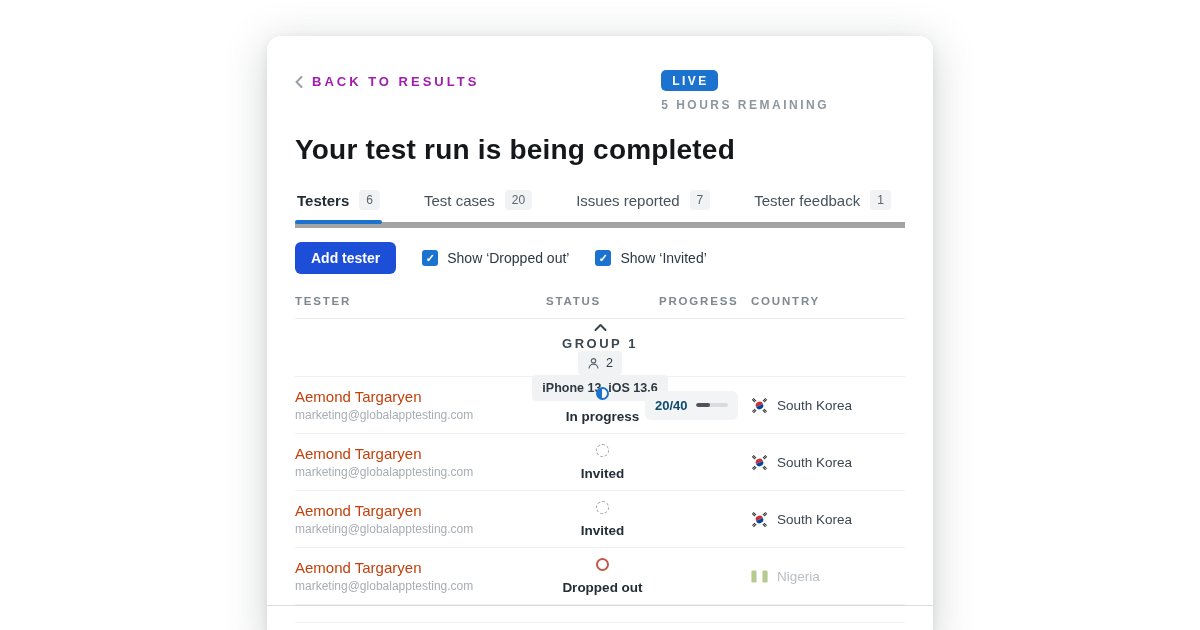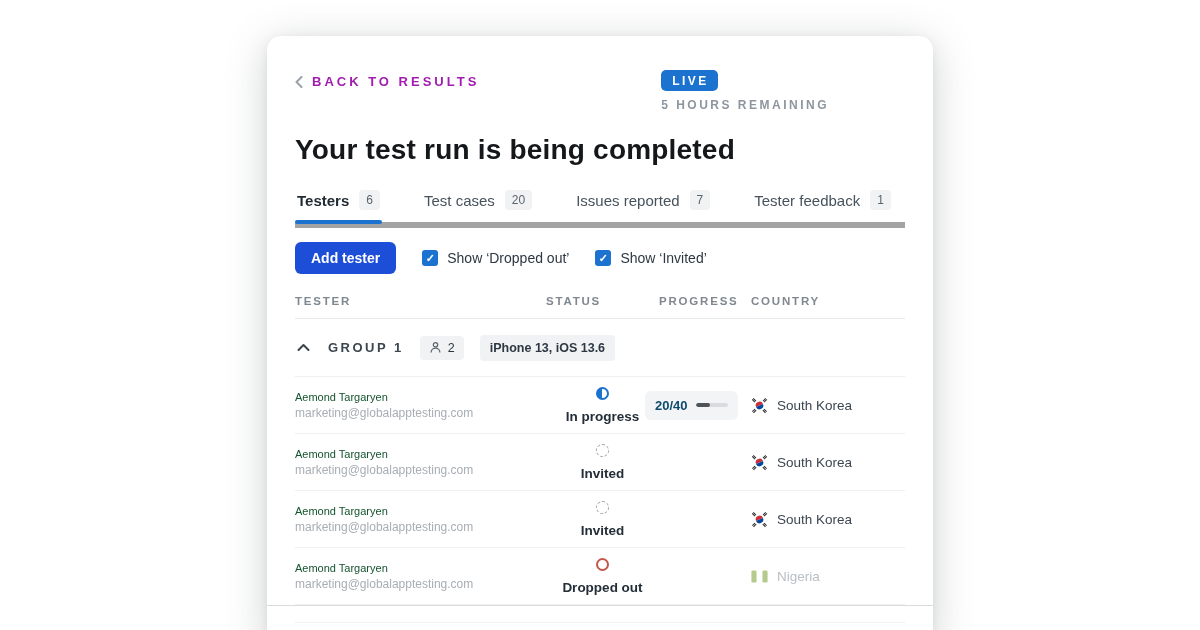--- a/index.html
+++ b/index.html
@@ -61,31 +61,31 @@
     width:16px; height:16px; border-radius:3px; background:#1b72cf;
     display:flex; align-items:center; justify-content:center;
     color:#ffffff; font-size:11px; font-weight:700; line-height:1;
   }
   .filter-label { font-size:14px; color:#2d3843; }
   
   .grid { display:grid; grid-template-columns:251px 113px 92px 1fr; align-items:center; }
   .col-headers { padding:8px 0 11px; border-bottom:1px solid #e7e9eb; }
   .col-header { font-size:11.5px; font-weight:700; letter-spacing:1.8px; color:#7f8890; }
   
-  .group-row { display:flex; align-items:center; gap:16px; height:58px; border-bottom:1px solid #eef0f1; }
+  .group-row { display:flex; align-items:center; height:58px; border-bottom:1px solid #eef0f1;flex-direction:column; }
   .chevron-btn { display:flex; align-items:center; cursor:pointer; padding:4px 2px; }
   .group-name { font-size:13px; font-weight:700; letter-spacing:2.5px; color:#3c464f; }
   .chip {
     background:#f1f2f3; border-radius:4px; padding:5px 9px;
     font-size:12.5px; color:#2d3843; display:flex; align-items:center; gap:6px;
   }
   .chip.device { font-weight:700; font-size:12.5px; padding:6px 10px; }
   
   .row { height:57px; border-bottom:1px solid #eef0f1; }
-  .tester-name { font-size:11px; font-weight:500; color:#14532d; }
+  .tester-name { font-size:15px; font-weight:500; color:#c2410c; }
   .tester-email { font-size:12px; color:#a8aeb4; margin-top:3px; }
   .status-cell { display:flex; align-items:center; gap:9px;flex-direction:column; }
   .status-text { font-size:13.5px; font-weight:700; color:#242e38; }
   .ic { width:13px; height:13px; border-radius:50%; flex:none; }
   .ic-progress { border:2px solid #1b72cf; background:linear-gradient(90deg,#1b72cf 50%,#ffffff 50%); }
   .ic-invited { border:1.5px dashed #9aa3ab; }
   .ic-dropped { border:2px solid #c4574b; }
   .progress-chip {
     background:#f3f4f5; border-radius:6px; padding:7px 10px;
     display:inline-flex; align-items:center; gap:8px; width:93px; justify-content:center;

